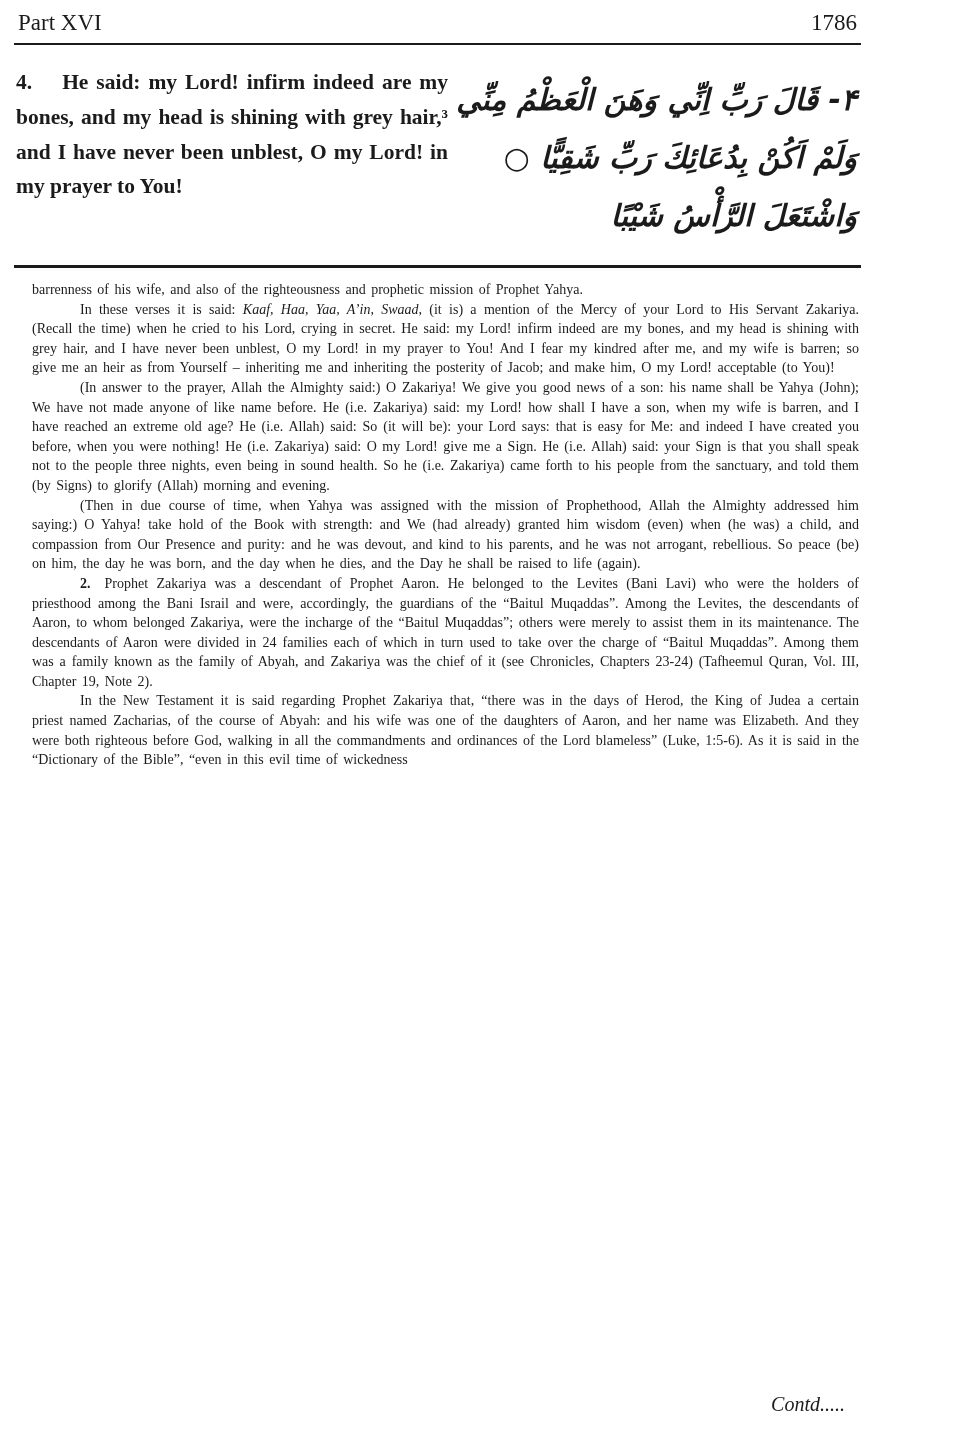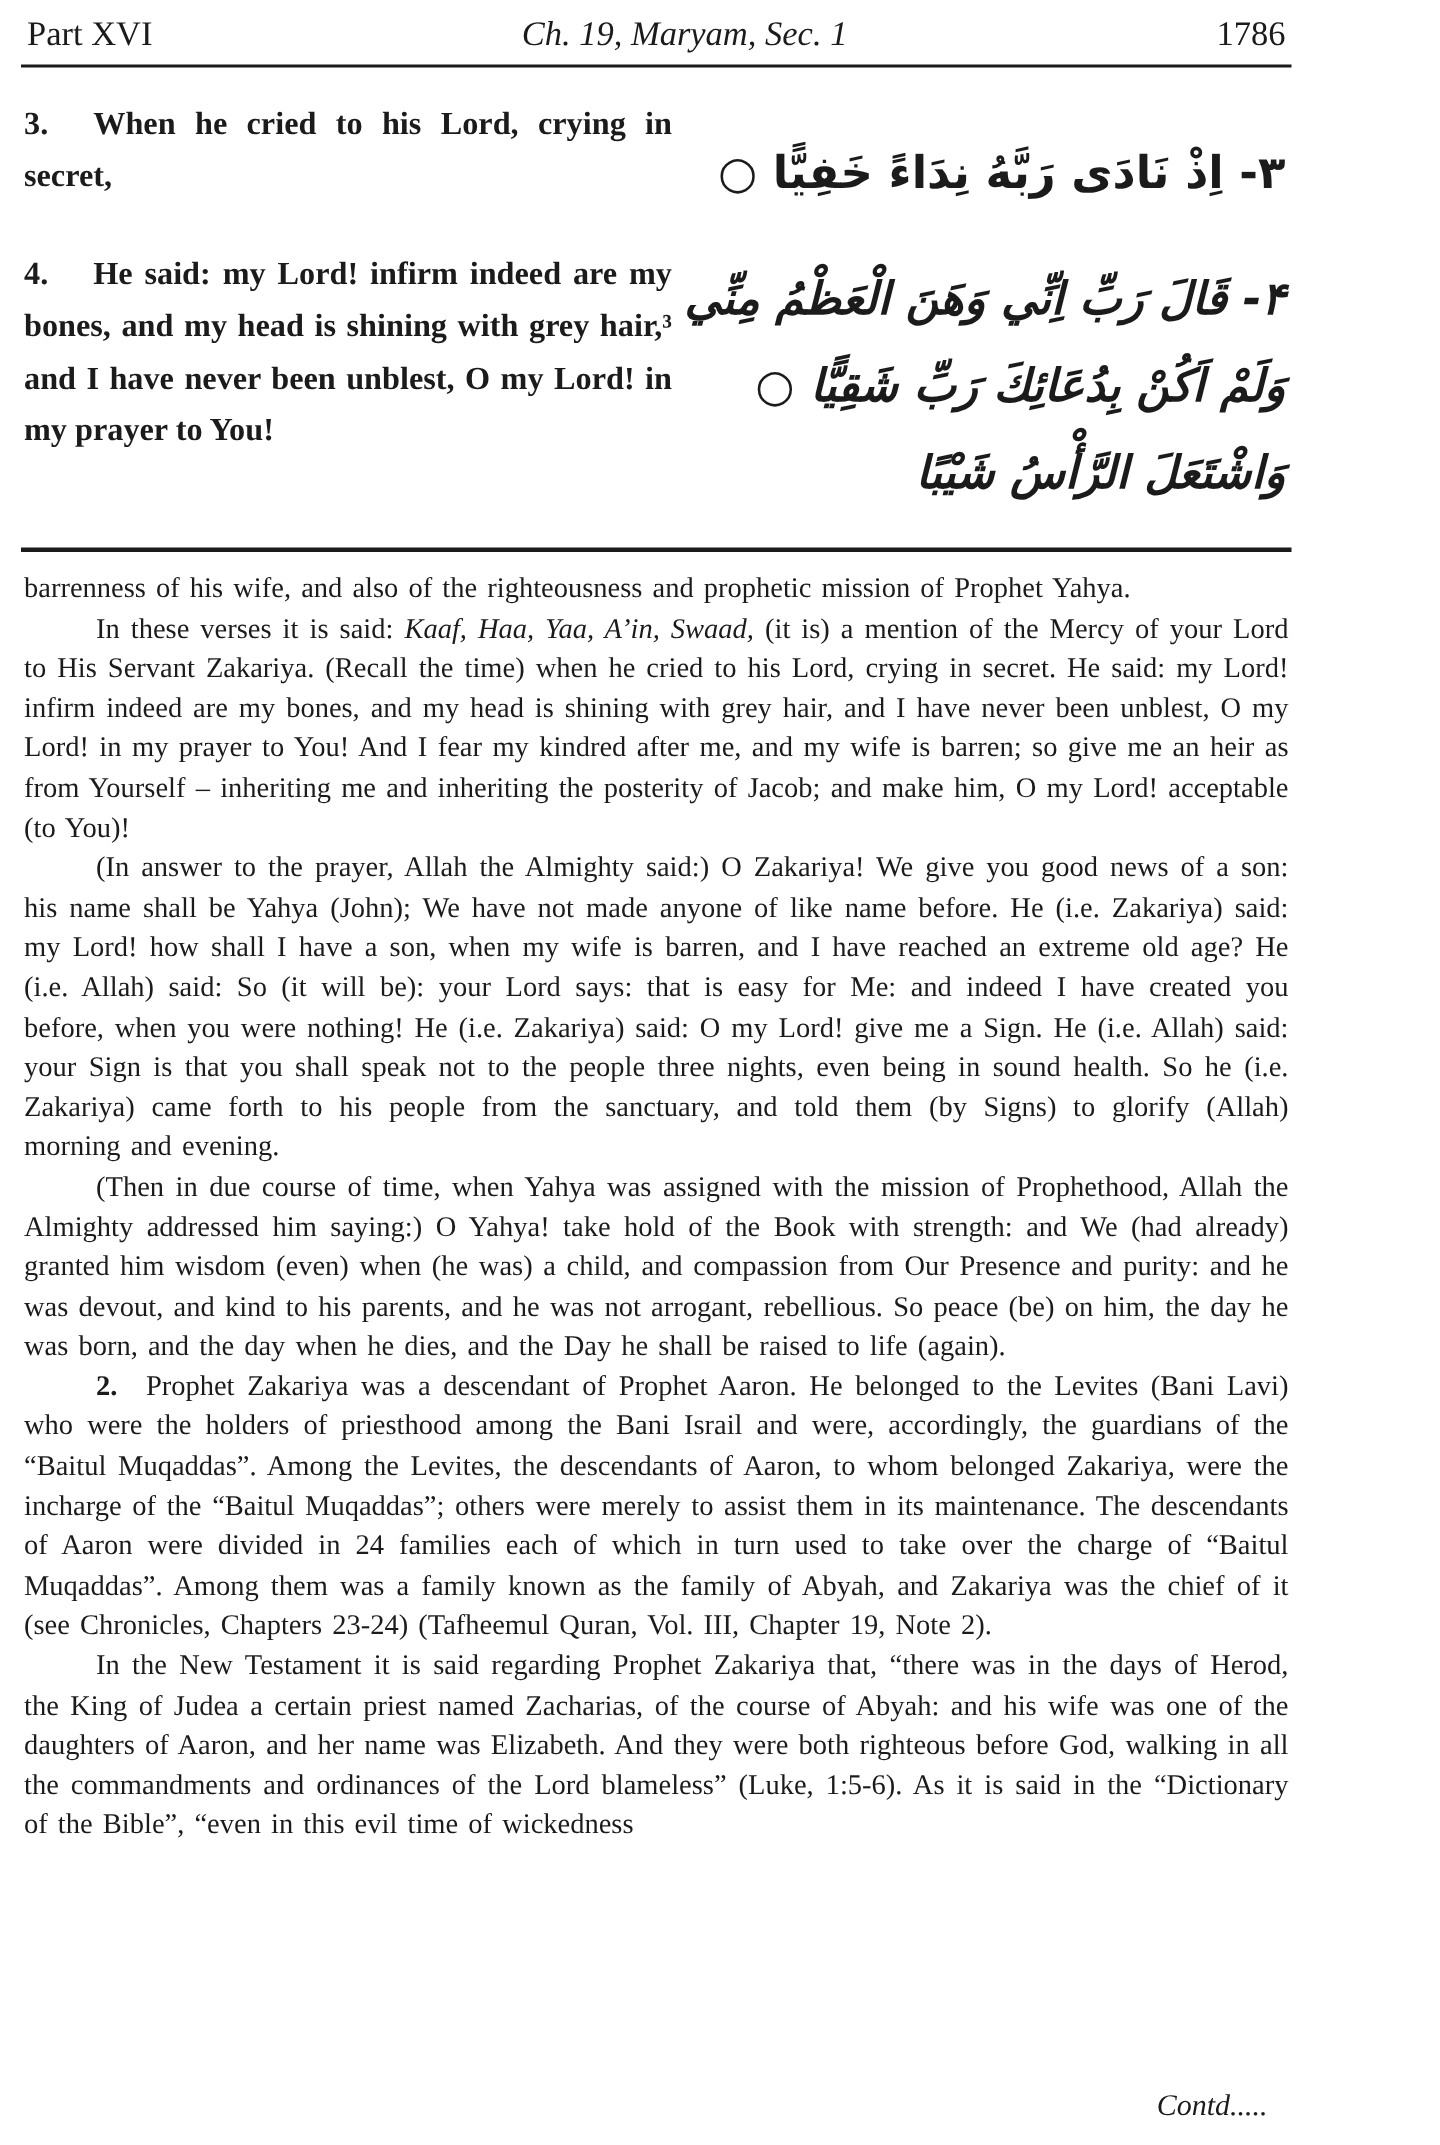--- a/index.html
+++ b/index.html
@@ -38,53 +38,46 @@
     font-weight: bold; font-size: 30px; line-height: 58px;
     color: var(--ink, #111);
   }
   .v-ar.single { margin-top: 22px; }
   .v-ar.multi { margin-top: 6px; font-style: italic; }
 
   .separator { border: 0; border-top: 3px solid var(--ink, #222); margin: 14px 0 10px 0; }
 
   
   .commentary {
-    font-size: 19px; line-height: 1.4; text-align: justify;
-    word-spacing: 2px; padding: 2px 2px 0 2px;
+    font-size: 14px; line-height: 1.4; text-align: justify;
+    word-spacing: 2px; padding: 2px 2px 0 2px; margin-left: 16px;
   }
   .commentary p { margin: 0; }
   .commentary p.indent { text-indent: 48px; }
   .italic { font-style: italic; }
   .bold { font-weight: bold; }
 
   .footer {
     position: absolute; right: 30px; bottom: 14px;
     font-style: italic; font-size: 20px;
   }
 </style>
 </head>
 <body>
 
 <div class="page">
 
   <div class="header">
     <span class="left">Part XVI</span>
-    <span class="center">Ch. 19, Maryam, Sec. 1</span>
     <span class="right">1786</span>
   </div>
   <hr class="hrule">
 
   <div class="verses">
 
-    <div class="verse-row">
-      <p class="v-en"><span class="v-num">3.</span><span>When he cried to his Lord, crying in secret,</span></p>
-      <div class="v-ar single">
-        <div>۳- اِذْ نَادَى رَبَّهُ نِدَاءً خَفِيًّا ○</div>
-      </div>
-    </div>
 
     <div class="verse-row">
       <p class="v-en"><span class="v-num">4.</span><span>He said: my Lord! infirm indeed are my bones, and my head is shining with grey hair,³ and I have never been unblest, O my Lord! in my prayer to You!</span></p>
       <div class="v-ar multi">
         <div>۴- قَالَ رَبِّ اِنِّي وَهَنَ الْعَظْمُ مِنِّي</div>
         <div>وَلَمْ اَكُنْ بِدُعَائِكَ رَبِّ شَقِيًّا ○</div>
         <div>وَاشْتَعَلَ الرَّأْسُ شَيْبًا</div>
       </div>
     </div>
 

